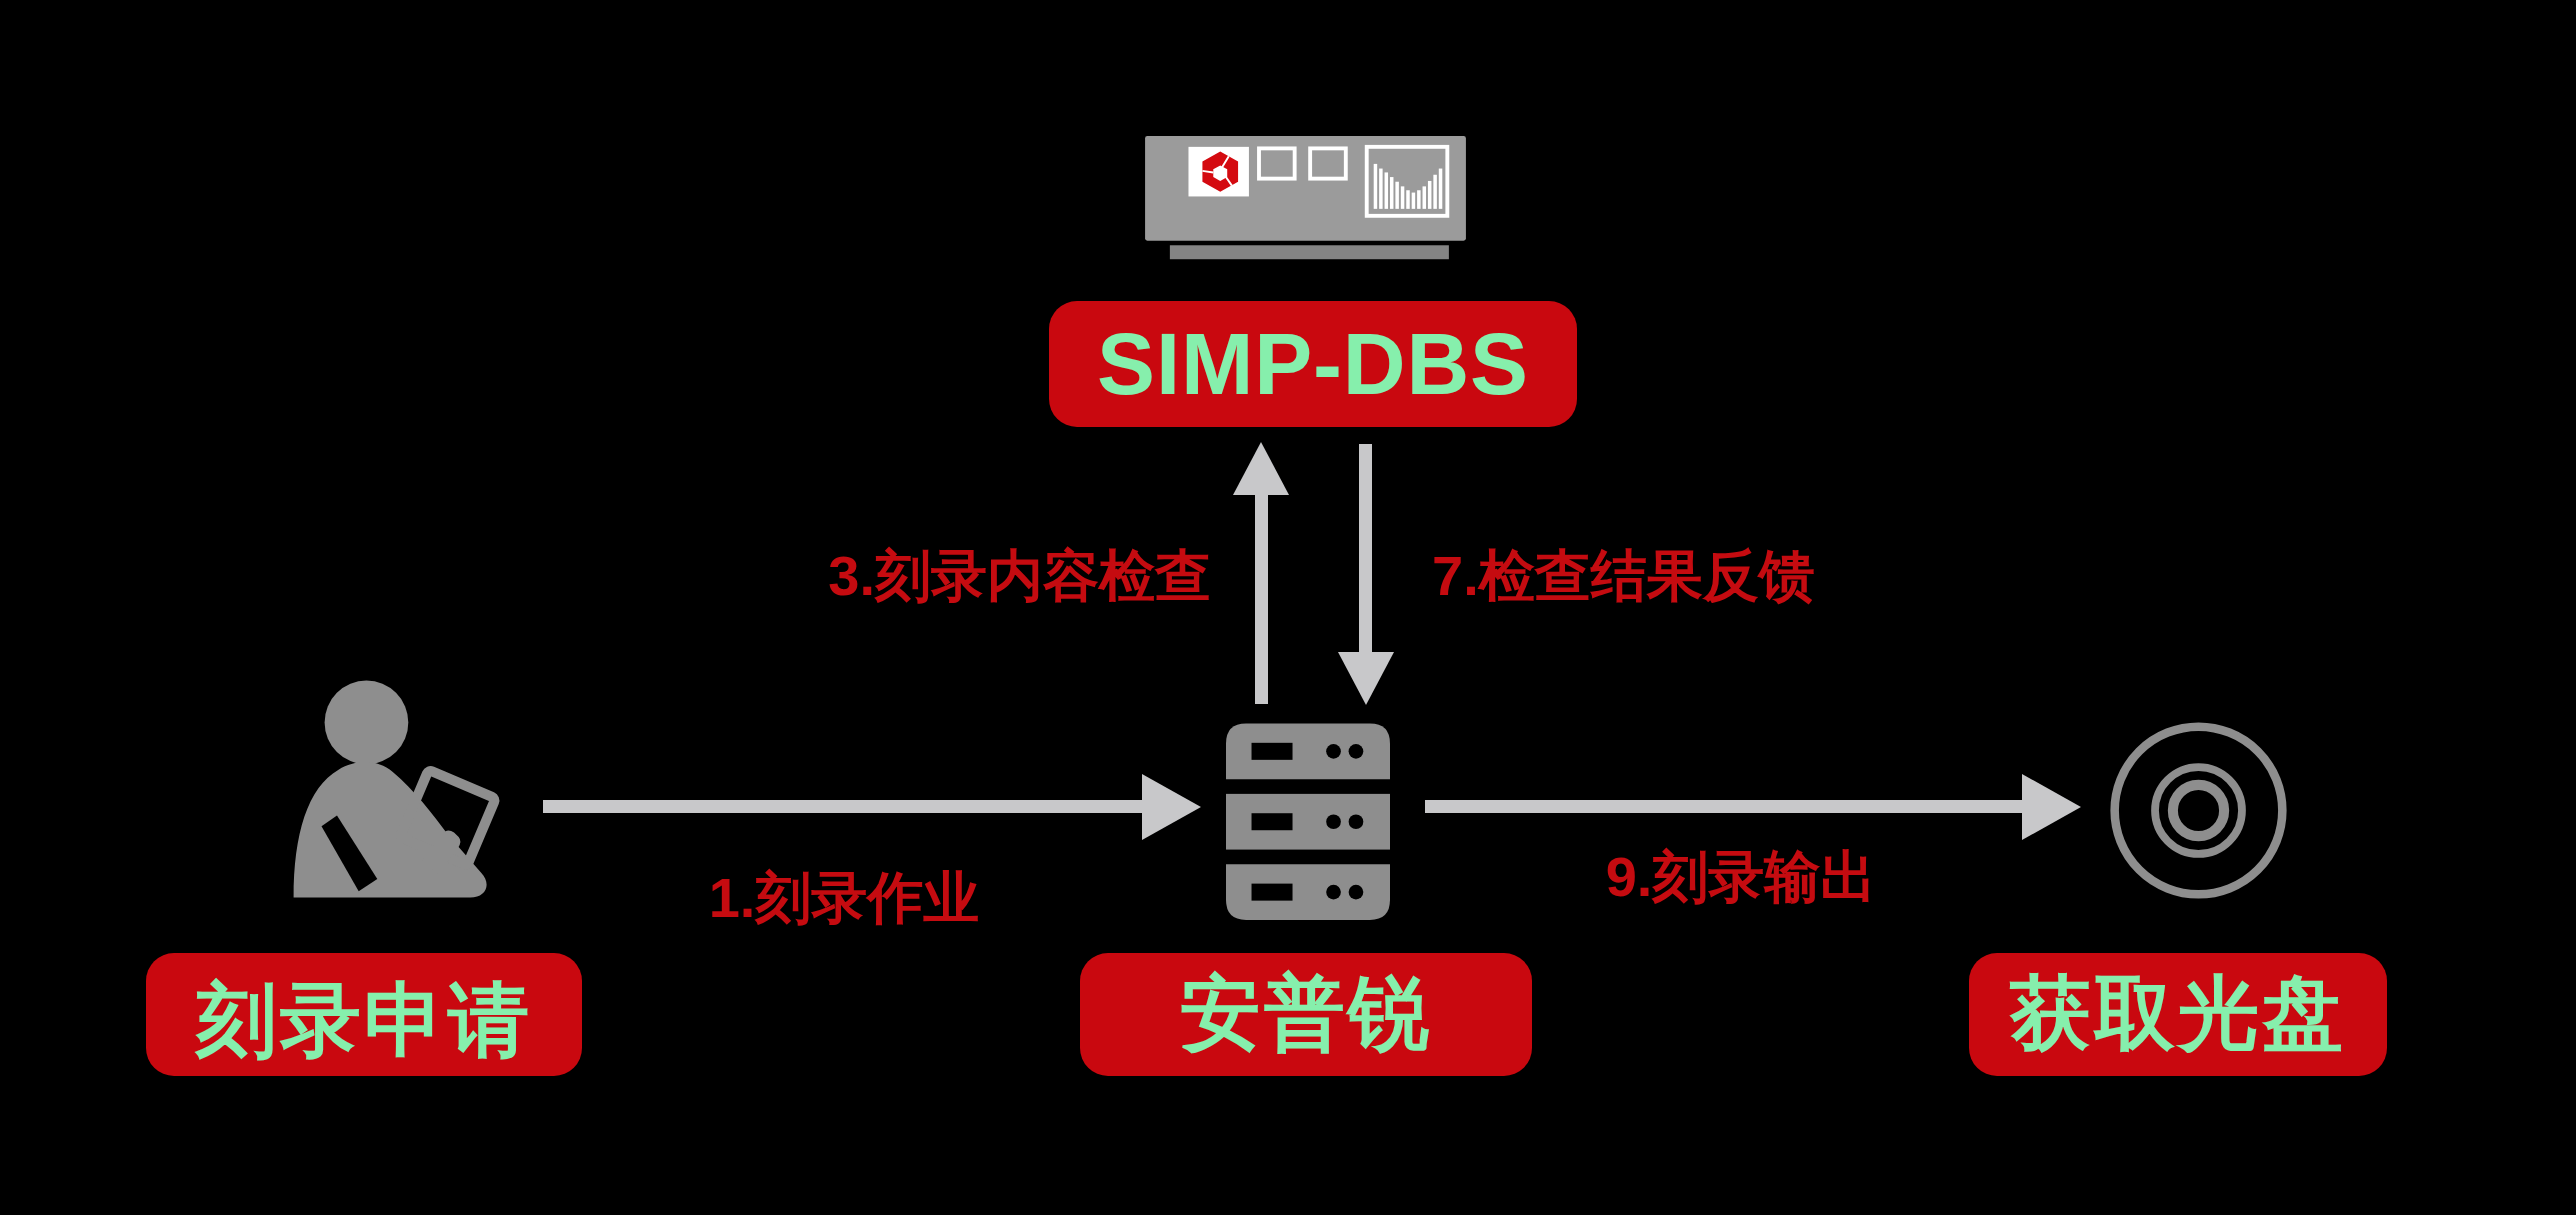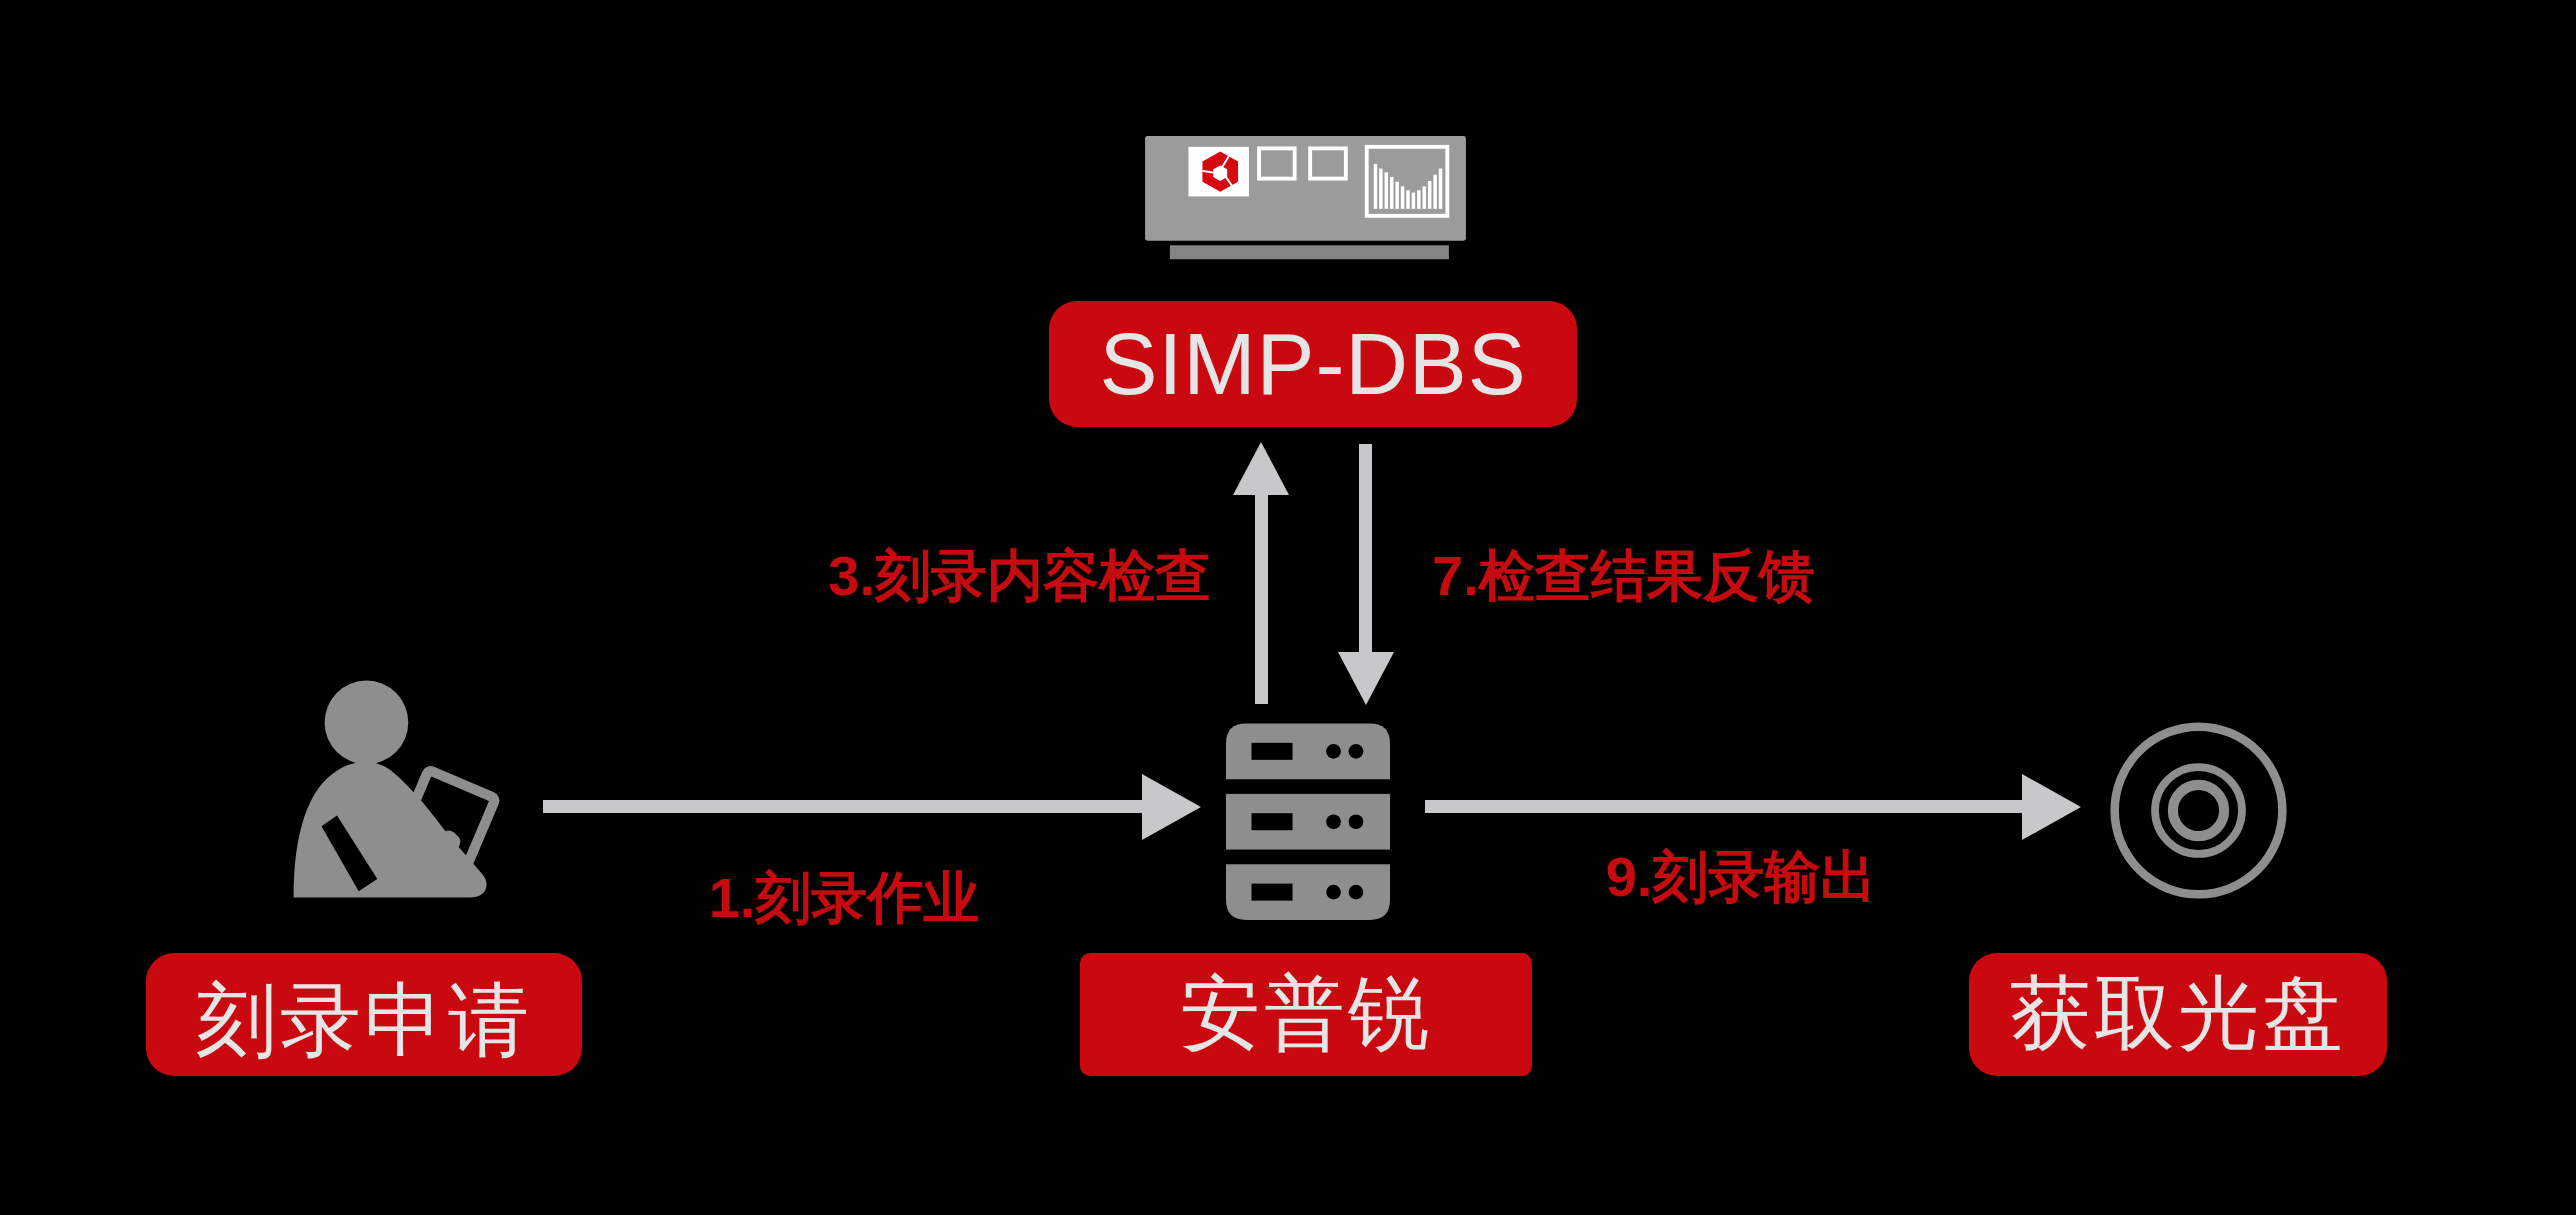--- a/index.html
+++ b/index.html
@@ -13,21 +13,21 @@
   *{margin:0;padding:0;box-sizing:border-box;}
   html,body{background:#000;}
   body{
     width:2576px;height:1215px;position:relative;overflow:hidden;
     font-family:"Liberation Sans","DejaVu Sans",sans-serif;
   }
   .abs{position:absolute;}
   .node{
     position:absolute;background:var(--node-red);border-radius:28px;
     display:flex;align-items:center;justify-content:center;
-    color:#e5e5e5;font-weight:normal;white-space:nowrap;
+    color:#86efac;font-weight:bold;white-space:nowrap;
   }
   .node-cjk{font-size:81px;letter-spacing:3.1px;}
   .node-latin{font-size:87px;letter-spacing:0.8px;}
   .edge-label{
     position:absolute;color:var(--label-red);font-weight:bold;
     font-size:56px;line-height:67px;white-space:nowrap;
   }
   .shaft-h{position:absolute;height:13px;background:var(--arrow-gray);}
   .shaft-v{position:absolute;width:13px;background:var(--arrow-gray);}
   .head-right{
@@ -140,19 +140,19 @@
 
 <svg class="abs" style="left:2110px;top:722px;" width="177" height="177" viewBox="0 0 228 228">
   <circle cx="114" cy="114" r="108" fill="none" stroke="#8e8e8e" stroke-width="11"></circle>
   <circle cx="114" cy="114" r="56" fill="none" stroke="#8e8e8e" stroke-width="10"></circle>
   <circle cx="114" cy="114" r="33" fill="none" stroke="#8e8e8e" stroke-width="13"></circle>
 </svg>
 
 <div class="node node-cjk" style="left:146px;top:953px;width:436px;height:123px;align-items:flex-end;">
   <span>刻录申请</span>
 </div>
-<div class="node node-cjk" style="left:1080px;top:953px;width:452px;height:123px;border-radius:10px;">
+<div class="node node-cjk" style="left:1080px;top:953px;width:452px;height:123px;">
   <span>安普锐</span>
 </div>
 <div class="node node-cjk" style="left:1969px;top:953px;width:418px;height:123px;">
   <span>获取光盘</span>
 </div>
 
 
 </body></html>

